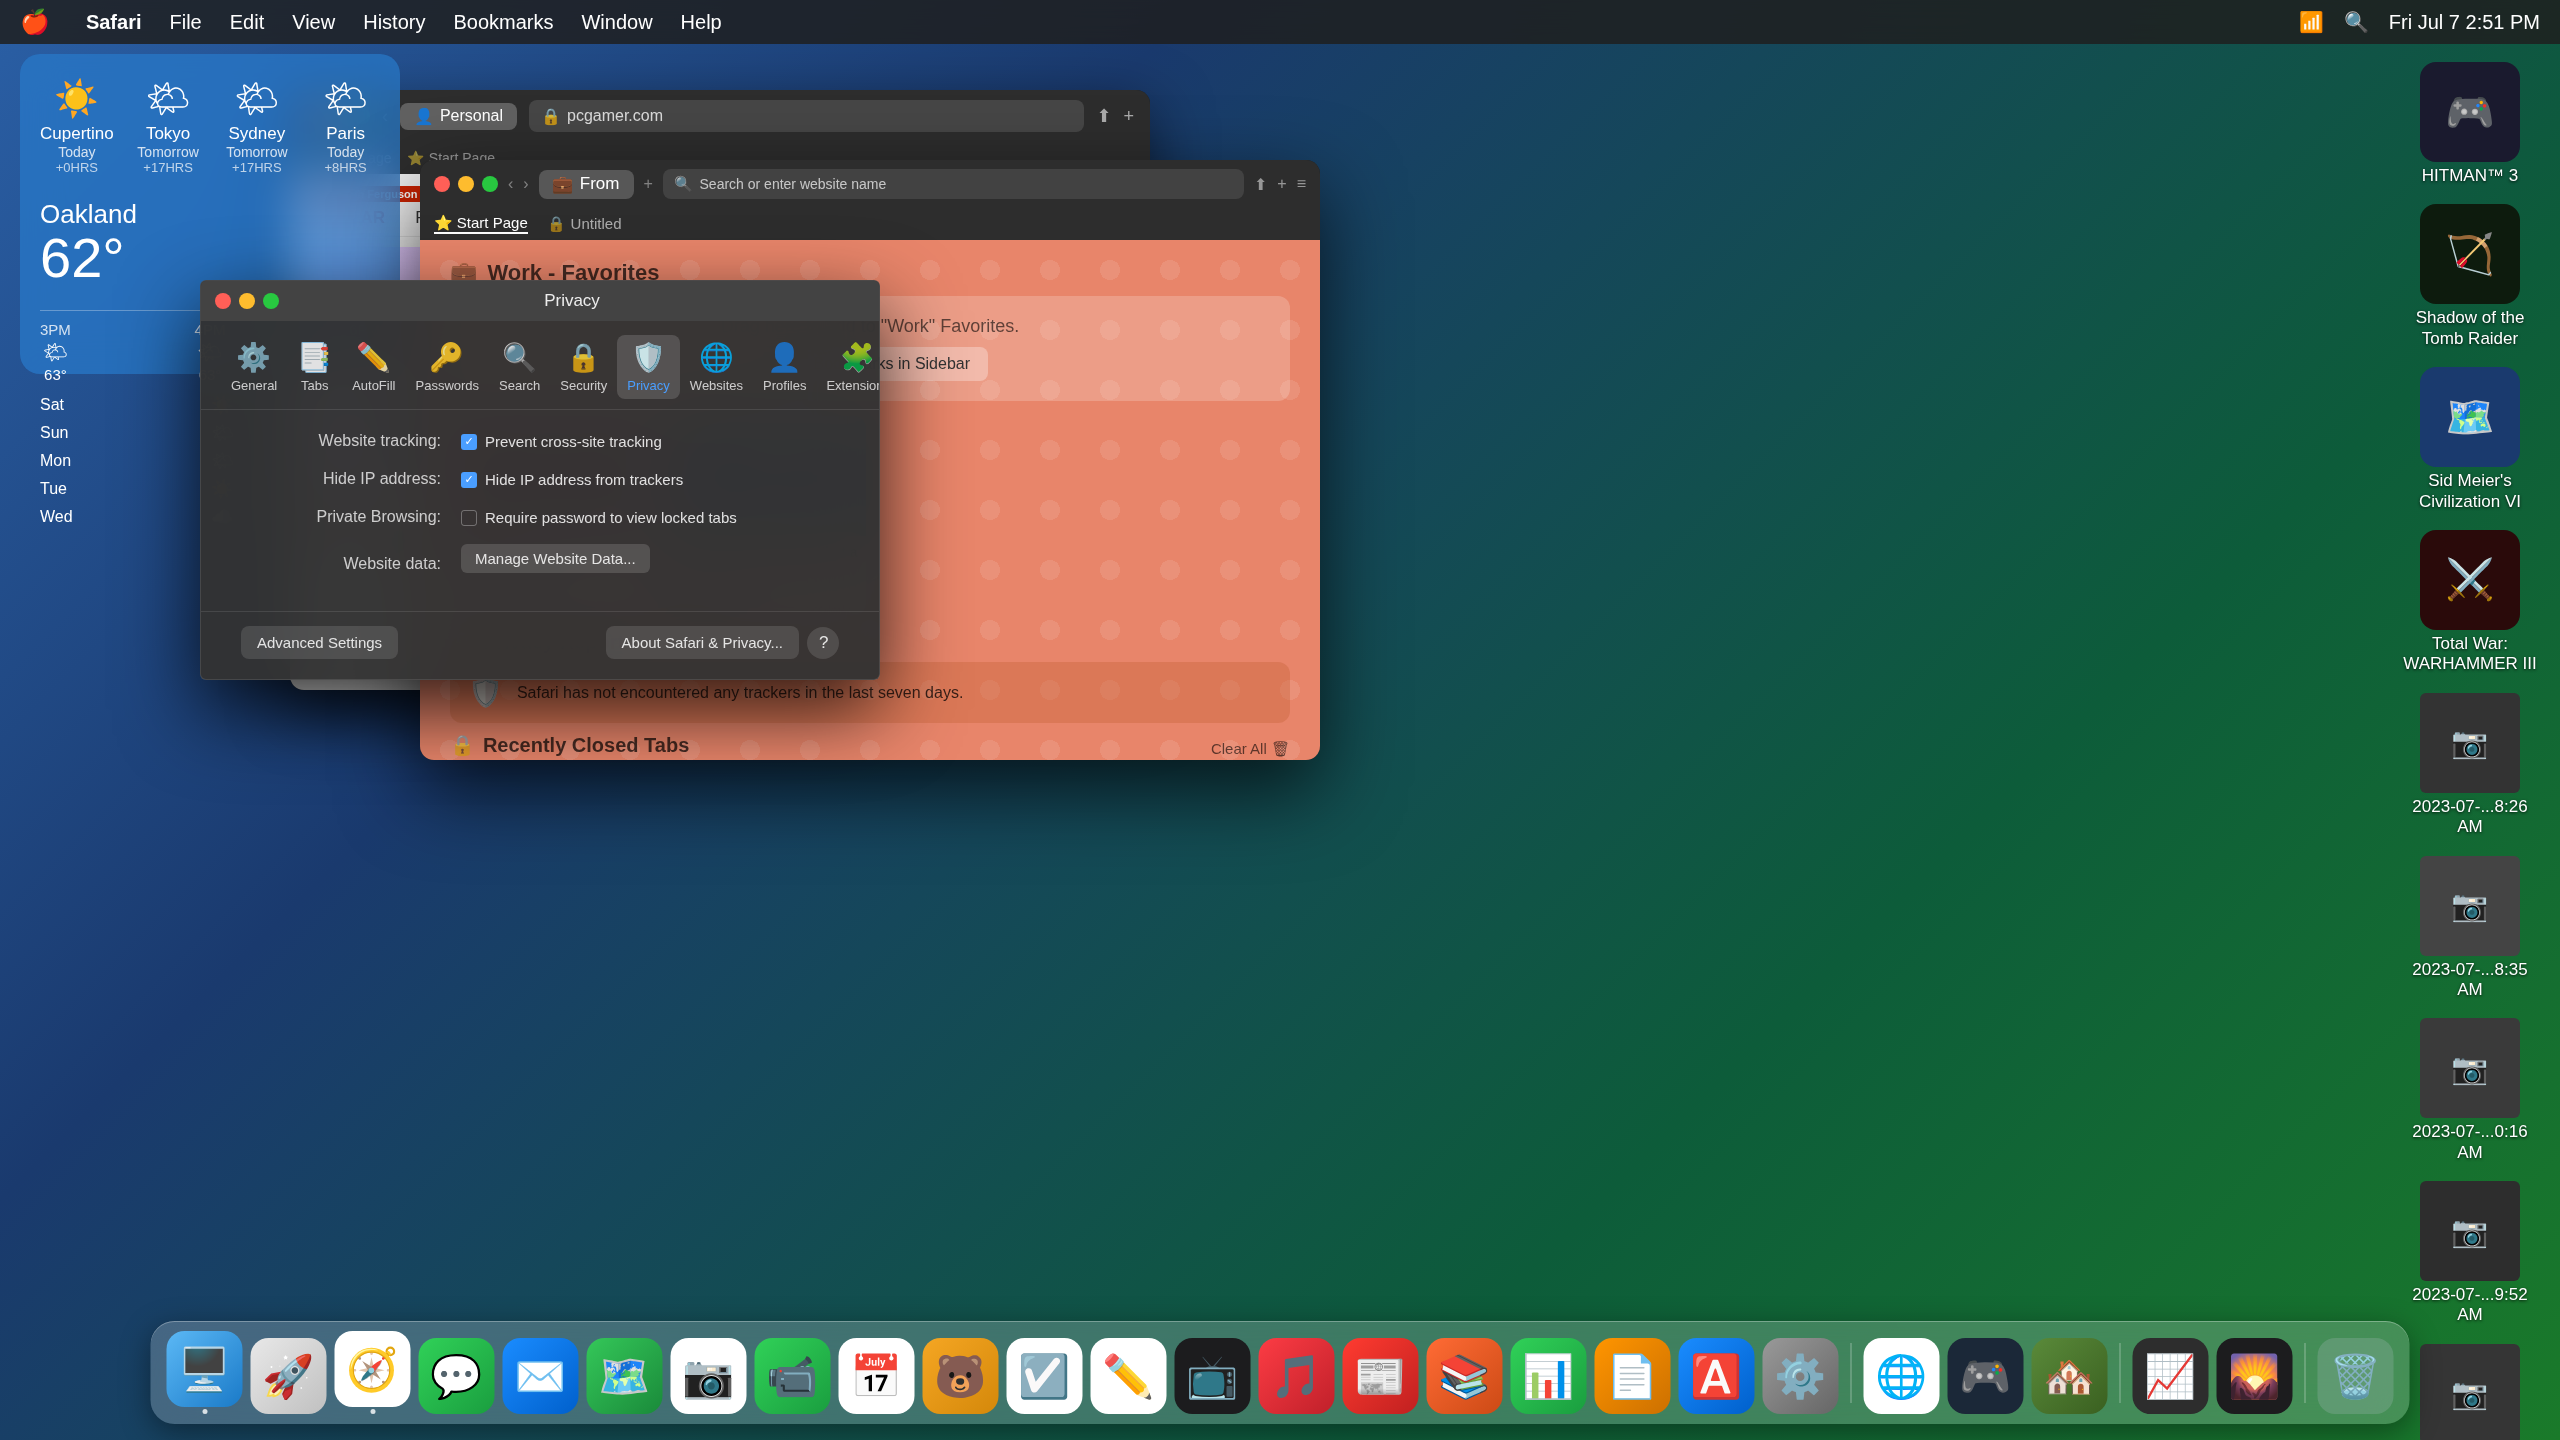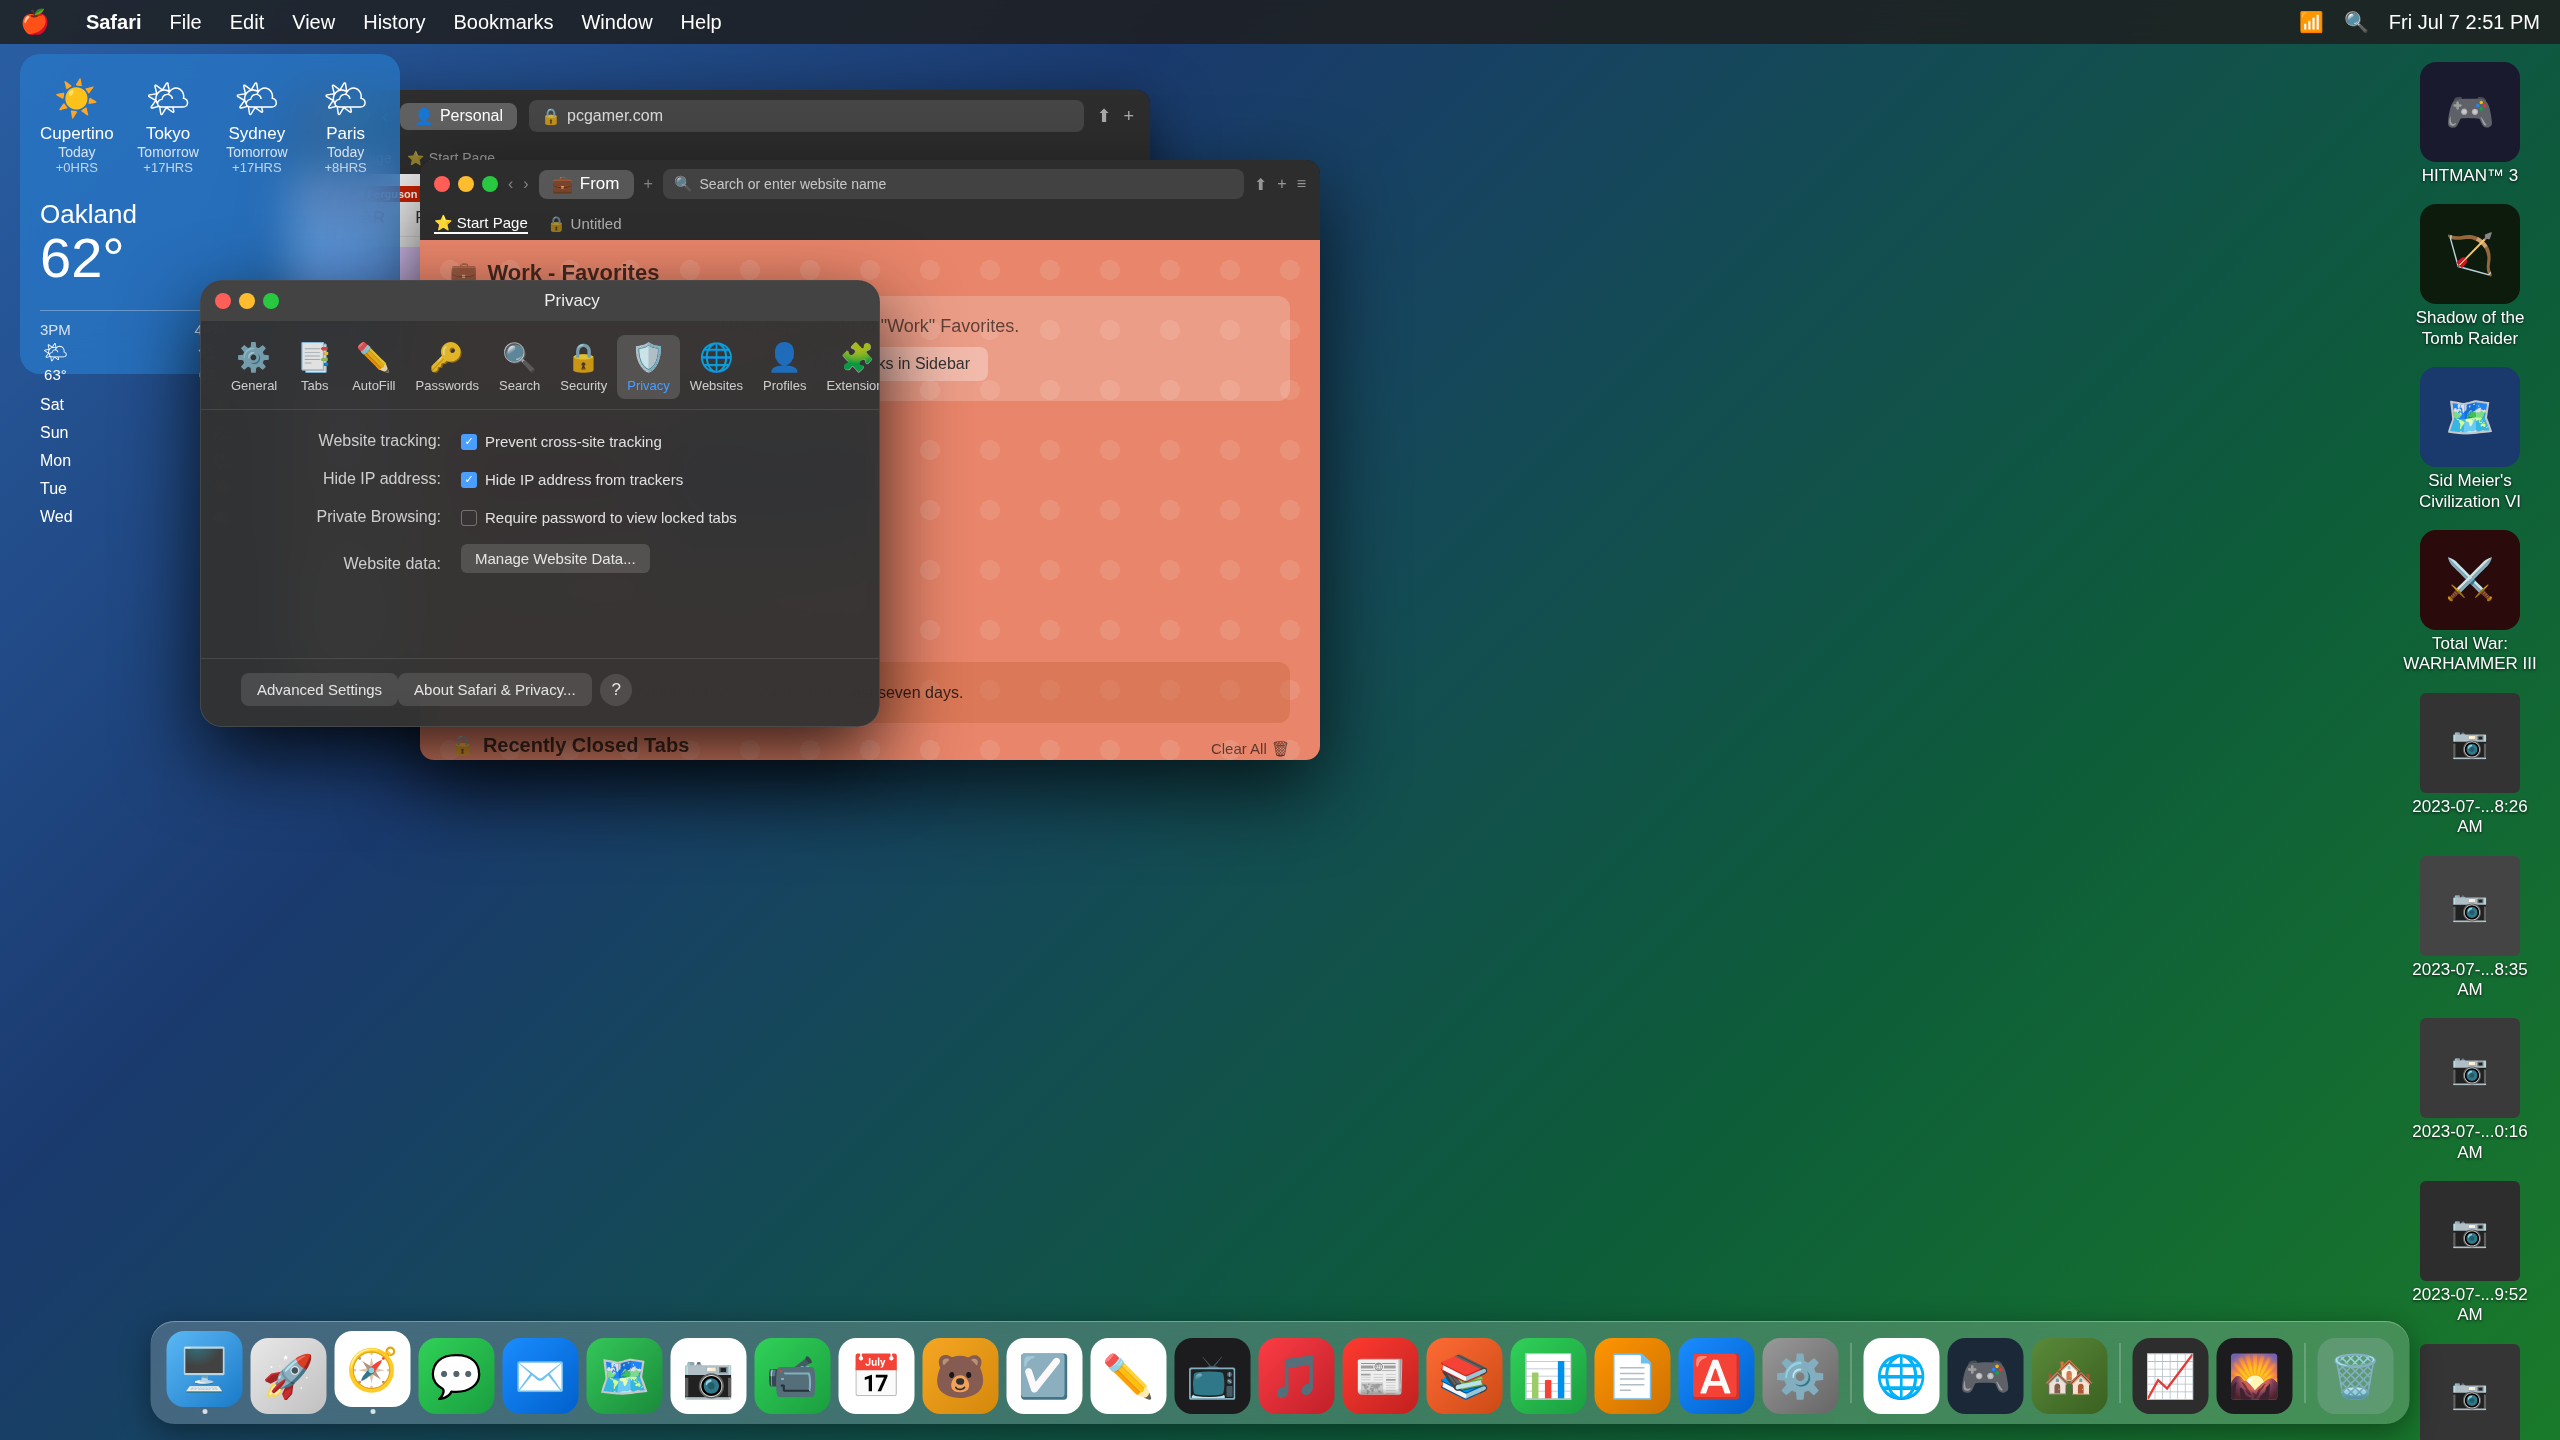--- a/index.html
+++ b/index.html
@@ -404,21 +404,21 @@
     }
 
     
     .privacy-dialog {
       position: absolute;
       top: 280px;
       left: 200px;
       width: 680px;
       background: rgba(50,50,50,0.97);
       backdrop-filter: blur(30px);
-      border-radius: 22px;
+      border-radius: 6px;
       box-shadow: 0 30px 80px rgba(0,0,0,0.8);
       z-index: 500;
       overflow: hidden;
       border: 1px solid rgba(255,255,255,0.1);
     }
     .dialog-titlebar {
       height: 40px;
       background: rgba(70,70,70,0.9);
       display: flex;
       align-items: center;
@@ -498,24 +498,24 @@
       background: rgba(255,255,255,0.15);
       border: none;
       border-radius: 6px;
       padding: 6px 14px;
       color: rgba(255,255,255,0.85);
       font-size: 15px;
       cursor: pointer;
     }
     .dialog-footer {
       display: flex;
+      justify-content: space-between;
       align-items: center;
       padding: 14px 40px 20px;
       border-top: 1px solid rgba(255,255,255,0.1);
-      margin-top: 47px;
     }
     .advanced-settings-btn {
       background: rgba(255,255,255,0.12);
       border: none;
       border-radius: 8px;
       padding: 8px 16px;
       color: rgba(255,255,255,0.85);
       font-size: 15px;
       cursor: pointer;
     }

